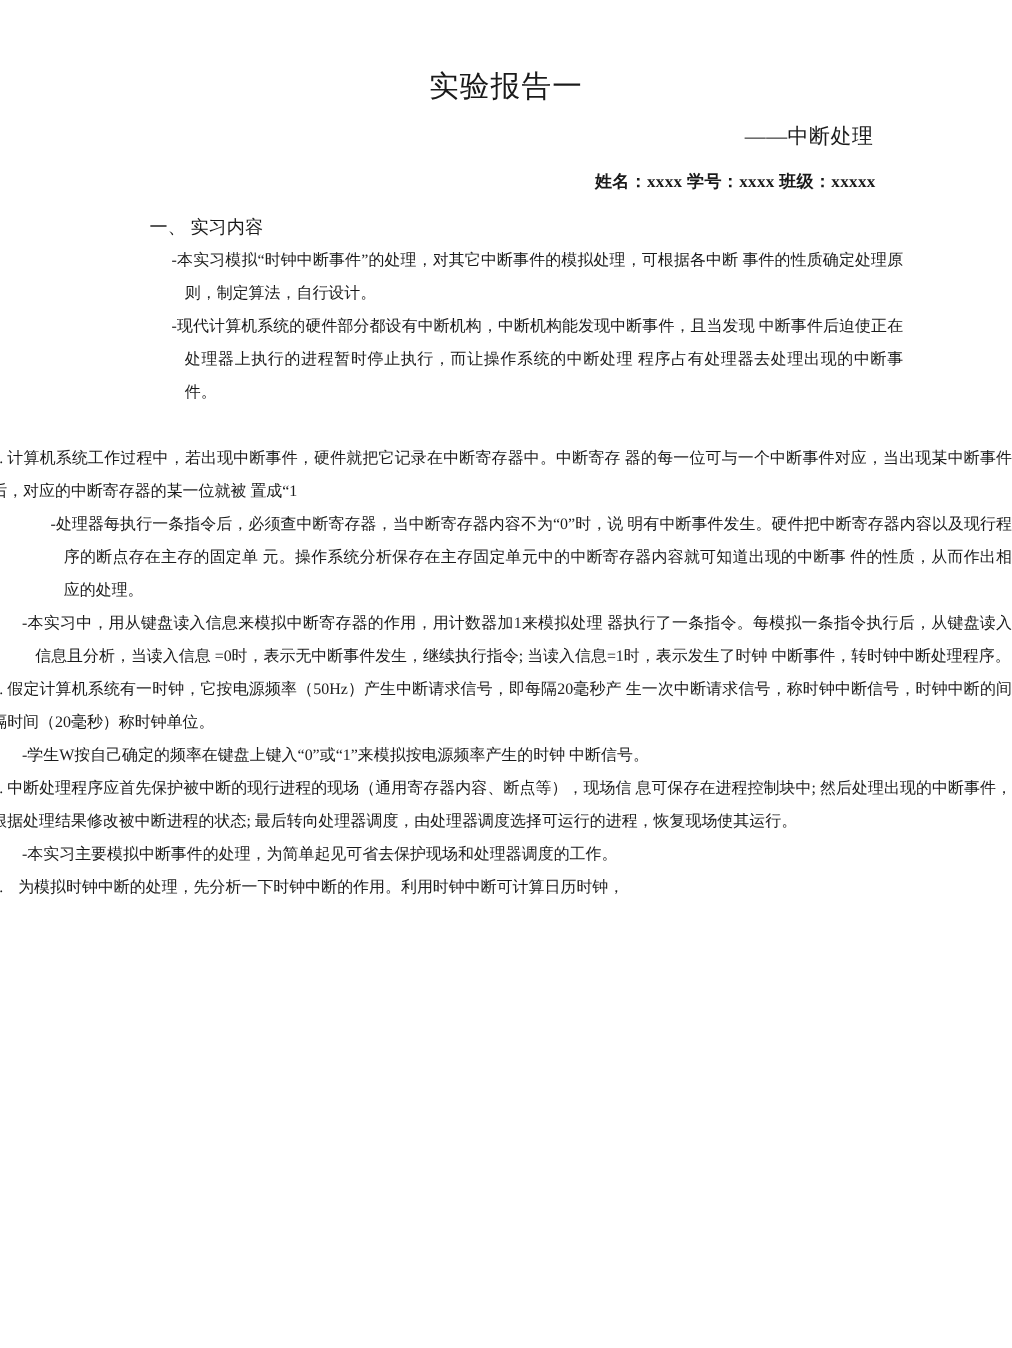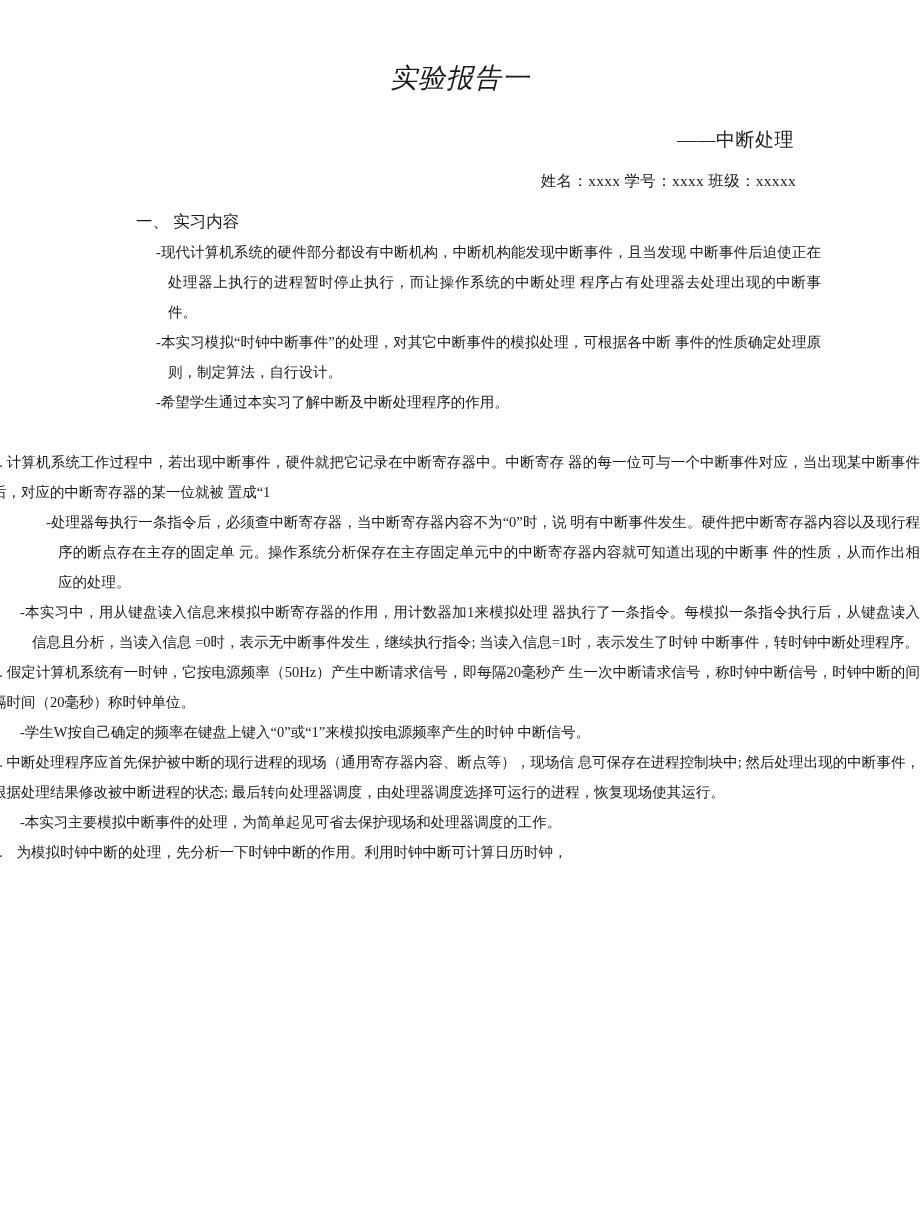--- a/index.html
+++ b/index.html
@@ -25,34 +25,33 @@
 
   
   .doc-title {
     text-align: center;
     font-size: 27px;
     letter-spacing: 1px;
     margin: 0;
     padding-top: 62px;
     font-weight: 400;
     line-height: 1.2;
-    font-style: italic;
   }
   .subtitle-line {
     text-align: right;
     font-size: 19px;
     padding-right: 126px;
-    margin-top: 35px;
+    margin-top: 20px;
     line-height: 1.2;
     letter-spacing: 0.5px;
   }
   .name-line {
     text-align: right;
     font-size: 15.5px;
-    font-weight: normal;
+    font-weight: bold;
     padding-right: 124px;
     margin-top: 20px;
     line-height: 1.2;
     letter-spacing: 0.3px;
   }
 
   
   .body-wrap {
     margin-top: 16px;
     padding-left: 136px;
@@ -119,23 +118,22 @@
   <h1 class="doc-title">实验报告一</h1>
 
   <div class="subtitle-line">——中断处理</div>
 
   <div class="name-line">姓名：xxxx  学号：xxxx  班级：xxxxx</div>
 
   <div class="body-wrap">
 
     <div class="sec-head">一、 实习内容</div>
 
+    <div class="bullet">-本实习模拟“时钟中断事件”的处理，对其它中断事件的模拟处理，可根据各中断 事件的性质确定处理原则，制定算法，自行设计。</div>
     <div class="bullet">-现代计算机系统的硬件部分都设有中断机构，中断机构能发现中断事件，且当发现 中断事件后迫使正在处理器上执行的进程暂时停止执行，而让操作系统的中断处理 程序占有处理器去处理出现的中断事件。</div>
-    <div class="bullet">-本实习模拟“时钟中断事件”的处理，对其它中断事件的模拟处理，可根据各中断 事件的性质确定处理原则，制定算法，自行设计。</div>
-    <div class="bullet">-希望学生通过本实习了解中断及中断处理程序的作用。</div>
 
   </div>
 
   <div class="body-wrap num-wrap">
     <div class="num-col">
 
       <div class="num-item">
         <span class="num-label">1.</span>
         <span>计算机系统工作过程中，若出现中断事件，硬件就把它记录在中断寄存器中。中断寄存 器的每一位可与一个中断事件对应，当出现某中断事件后，对应的中断寄存器的某一位就被 置成“1</span>
       </div>

